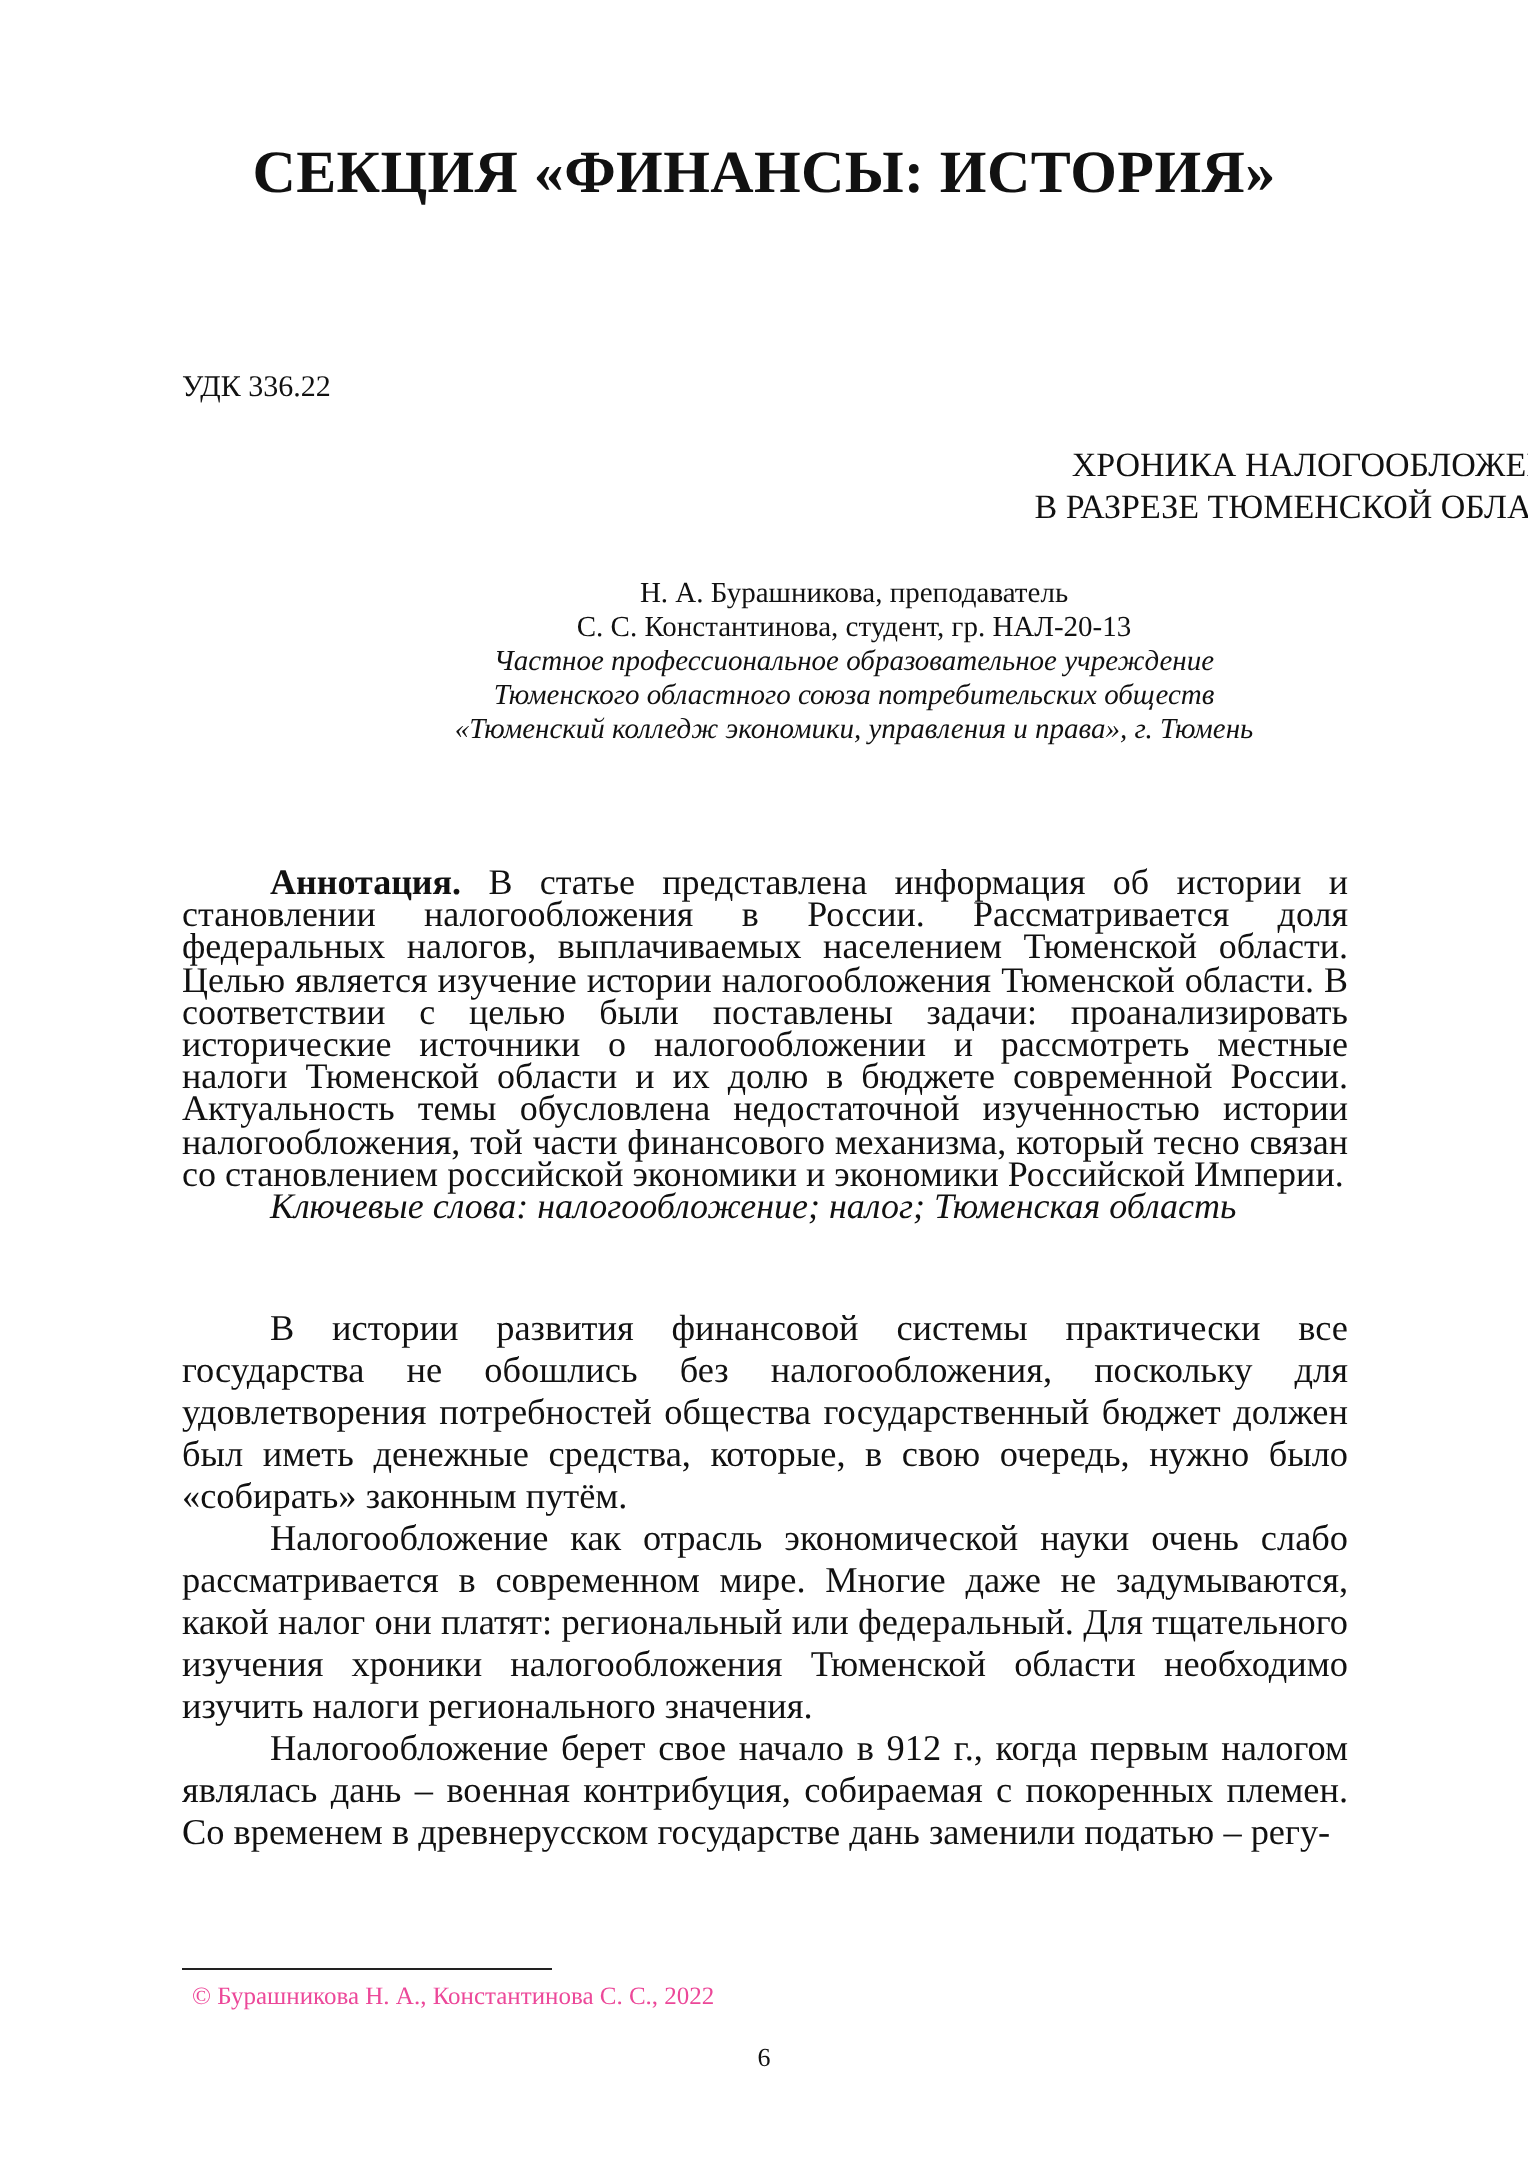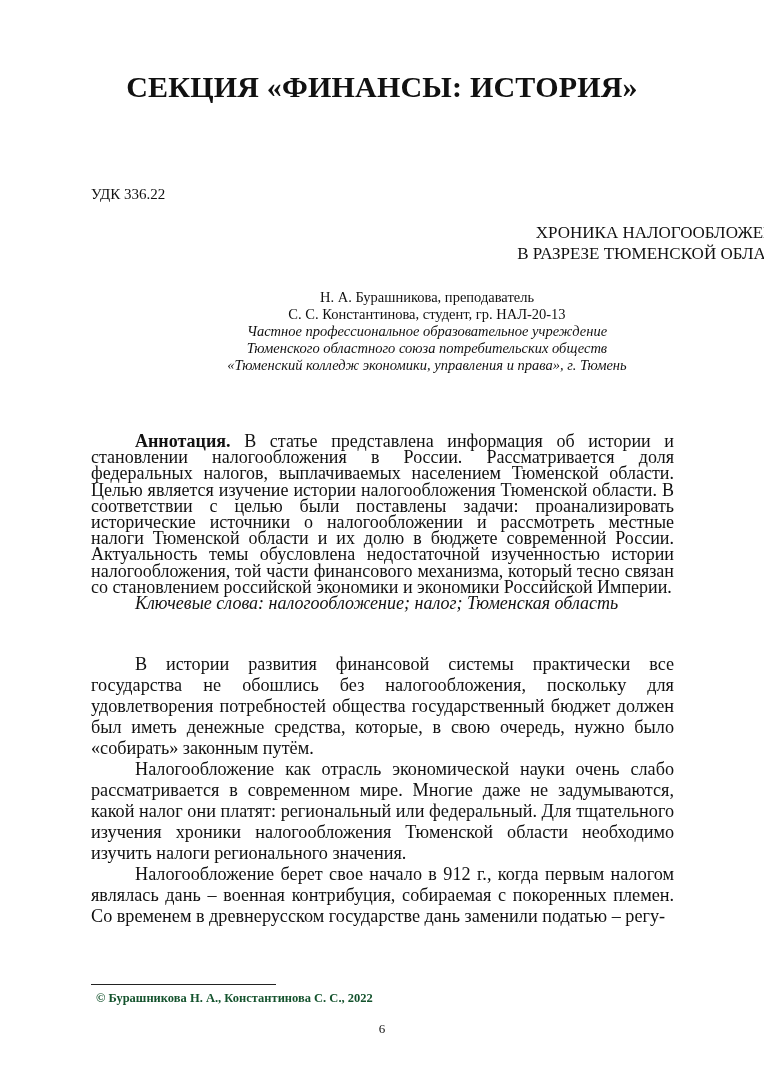--- a/index.html
+++ b/index.html
@@ -17,21 +17,21 @@
   .abstract { position: absolute; top: 433px; left: 91px; width: 583px;
          font-size: 18px; line-height: 16.2px; text-align: justify; }
   .abstract p { margin: 0; text-indent: 44px; }
   .abstract b { font-weight: bold; }
   .keywords b { font-weight: normal; font-style: italic; }
   .keywords i { font-style: italic; }
   .body { position: absolute; top: 654px; left: 91px; width: 583px;
          font-size: 18.2px; line-height: 21px; text-align: justify; }
   .body p { margin: 0; text-indent: 44px; }
   .rule { position: absolute; top: 984px; left: 91px; width: 185px; height: 1px; background: #222; }
-  .footnote { position: absolute; top: 991px; left: 96px; font-size: 12.5px; color: #14532d; font-weight: bold; }
+  .footnote { position: absolute; top: 991px; left: 96px; font-size: 12.5px; color: #ec4899; }
   .page-num { position: absolute; top: 1021px; left: 0; width: 764px; text-align: center; font-size: 13px; }
 </style>
 </head>
 <body>
 
 <div class="page">
   <div class="section-title">СЕКЦИЯ «ФИНАНСЫ: ИСТОРИЯ»</div>
 
   <div class="udk">УДК 336.22</div>
 

